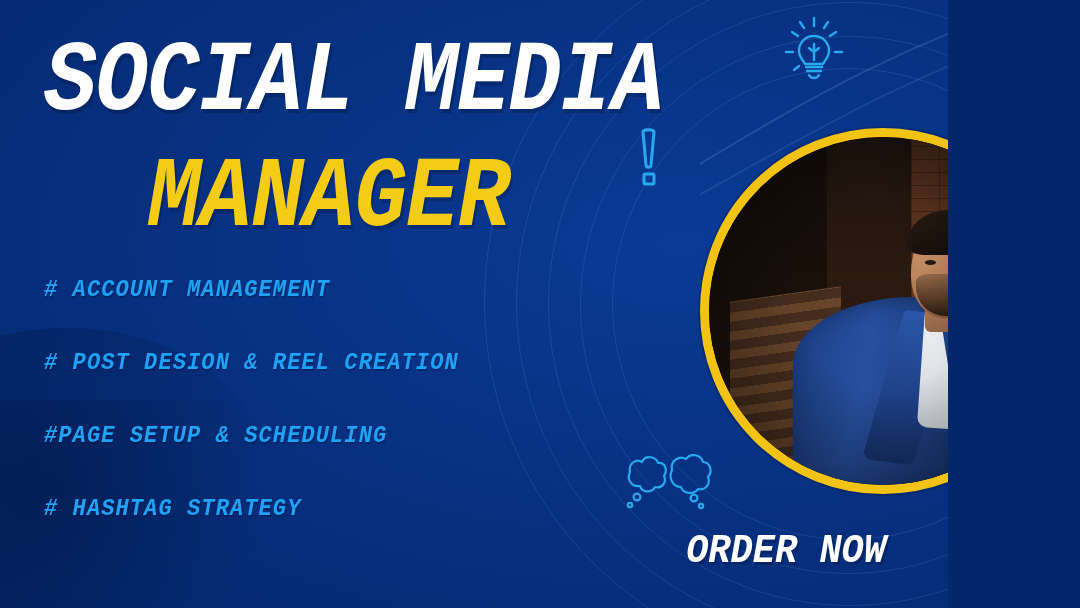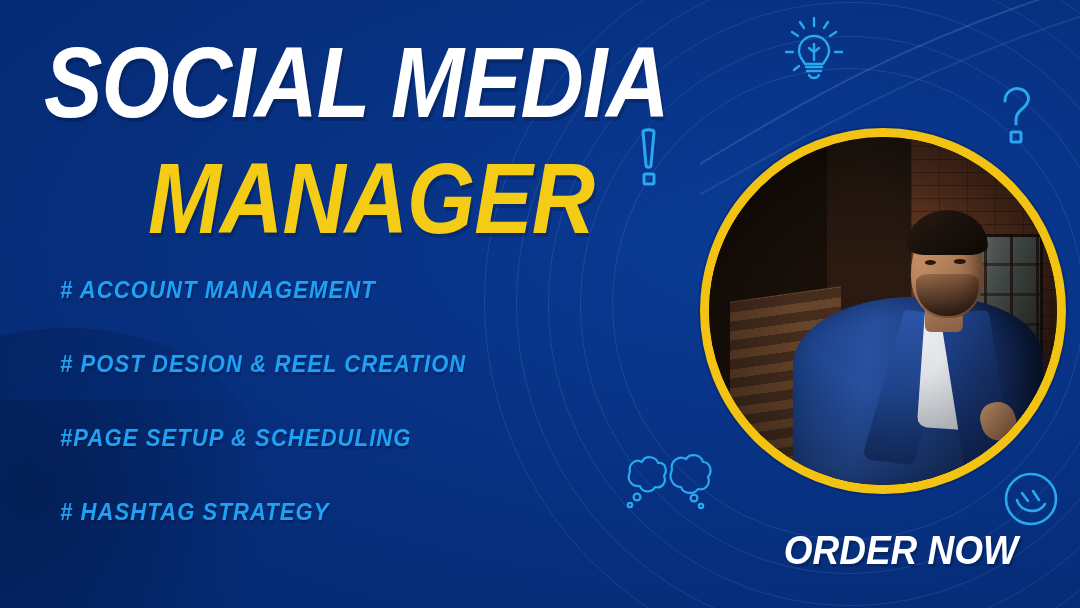--- a/index.html
+++ b/index.html
@@ -2,25 +2,25 @@
 <html><head>
 <meta charset="utf-8">
 <style>
   html, body {
     margin: 0;
     padding: 0;
     background: #06266b;
   }
   #banner {
     position: relative;
-    width: 1080px;
+    width: 948px;
     height: 608px;
     overflow: hidden;
     background: radial-gradient(ellipse 120% 100% at 72% 40%, #0a3b95 0%, #073080 45%, #042a72 75%, #032464 100%);
-    font-family: Liberation Sans, sans-serif;
+    font-family: Liberation Mono, monospace;
     user-select: none;
   }
 
   
   .bg-swirls {
     position: absolute;
     inset: 0;
     pointer-events: none;
   }
   .dark-wedge {
@@ -77,21 +77,21 @@
     color: #f5cc15;
     white-space: nowrap;
     transform: scaleY(1.16) scaleX(1.02);
     transform-origin: left top;
     text-shadow: 2px 3px 0 rgba(2,20,62,0.30);
   }
 
   
   .feature-list {
     position: absolute;
-    left: 60px;
+    left: 44px;
     top: 278px;
     width: 600px;
   }
   .feature-item {
     font-size: 22px;
     font-weight: 700;
     font-style: italic;
     letter-spacing: 1.1px;
     color: #1fa2f3;
     margin-bottom: 48px;

